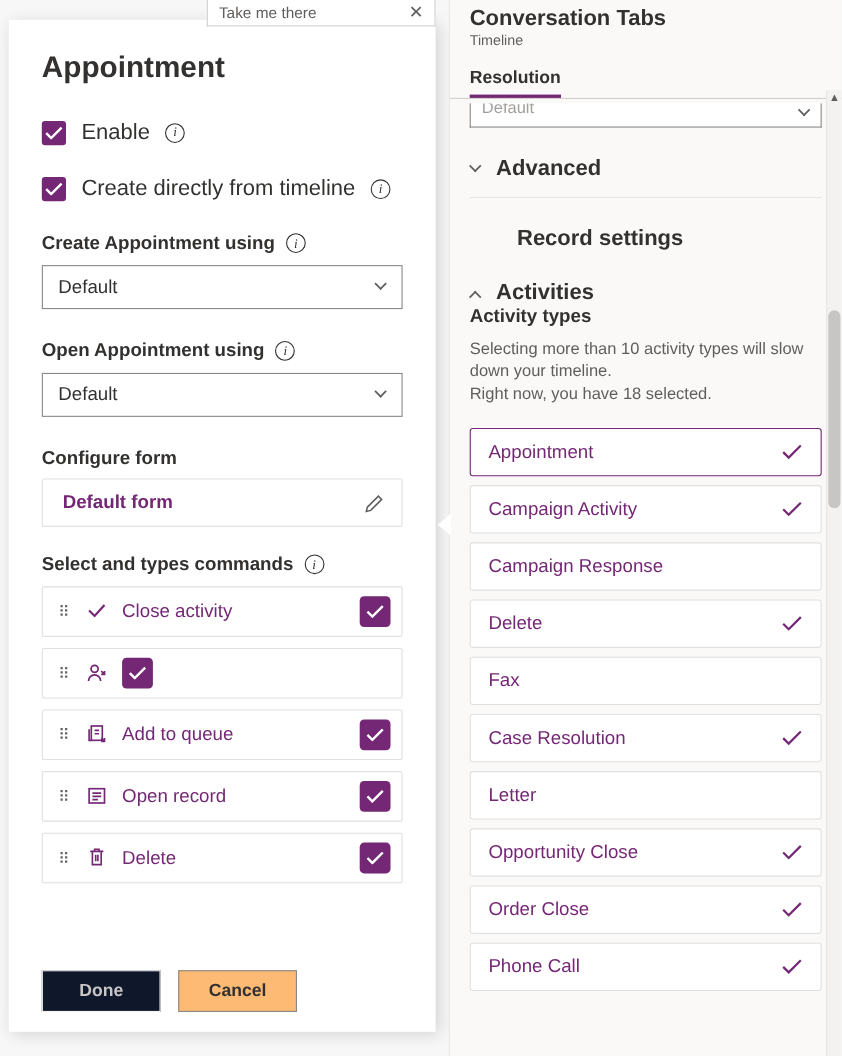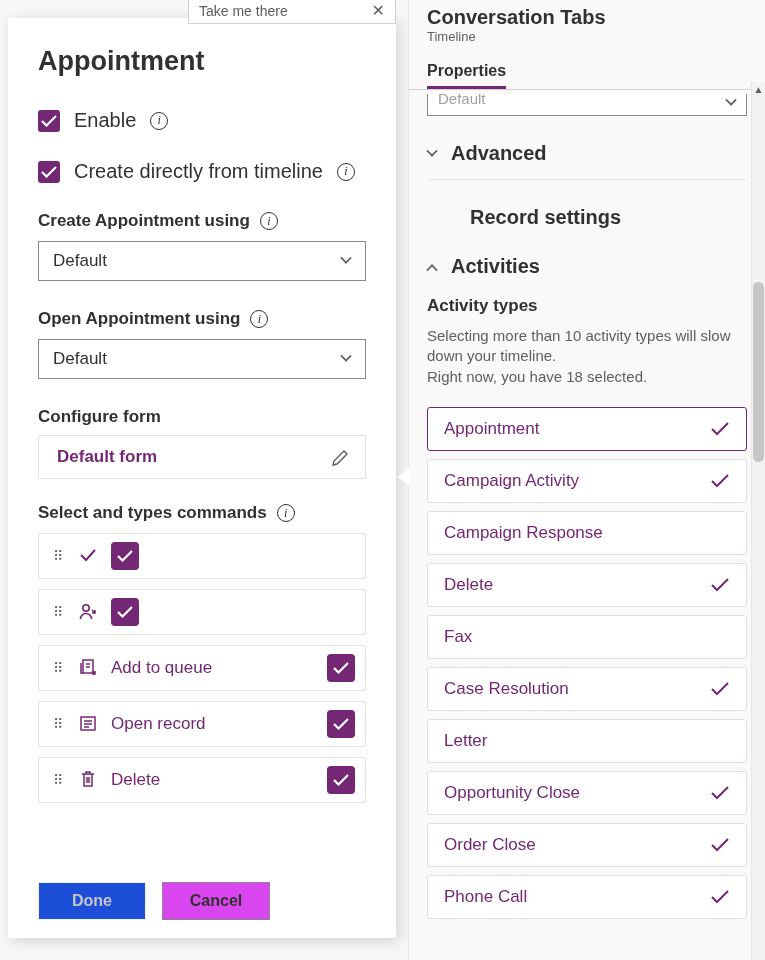--- a/index.html
+++ b/index.html
@@ -121,28 +121,28 @@
 
   .footer {
     display: flex;
     gap: 16px;
     padding-top: 16px;
   }
   .btn {
     height: 38px;
     width: 108px;
     border: 1px solid #8a8886;
-    background: #d946ef;
+    background: #fdba74;
     font-size: 16px;
     font-weight: 600;
     display: flex;
     align-items: center; justify-content: center;
   }
   .btn.disabled {
-    background: #1d4ed8;
+    background: #0f172a;
     color: #c8c6c4;
     border-color: #f3f2f1;
   }
 
   
   .right {
     position: absolute;
     left: 408px;
     top: 0;
     right: 0;
@@ -185,21 +185,21 @@
   }
   .sect-row {
     display: flex;
     align-items: center;
     gap: 14px;
     padding: 26px 0 14px 0;
     border-bottom: 1px solid #e7e7e7;
   }
   .sect-row.no-bd { border-bottom: none; }
   .sect-row h3 { font-size: 20px; font-weight: 600; }
-  .sect-sub { font-size: 17px; font-weight: 600; margin-top: 18px; margin-bottom: 10px; }
+  .sect-sub { font-size: 17px; font-weight: 600; margin-bottom: 10px; }
   .sect-note { font-size: 15px; color: #605e5c; line-height: 1.35; }
 
   .act-list { margin-top: 20px; display: flex; flex-direction: column; gap: 8px; }
   .act-item {
     border: 1px solid #e0e0e0;
     background: #fff;
     border-radius: 3px;
     height: 44px;
     display: flex;
     align-items: center;
@@ -342,20 +342,21 @@
     <span class="field-label">Select and types commands</span>
     <span class="info">i</span>
   </div>
 
   <div class="commands" id="commands">
       <div class="cmd-row">
         <div class="grip">⠿</div>
         <div class="cmd-icon"><svg width="20" height="20" viewBox="0 0 20 20">
             <path d="M3 10 L8 15 L17 5" stroke-width="2" fill="none"></path>
           </svg></div>
+        <div class="cmd-label">Close activity</div>
         <div class="cmd-chk">
           <svg class="check-svg" viewBox="0 0 16 12">
             <path d="M1 6 L5.5 10.5 L15 1" stroke="#fff" stroke-width="2.2" fill="none"></path>
           </svg>
         </div>
       </div>
       <div class="cmd-row">
         <div class="grip">⠿</div>
         <div class="cmd-icon"><svg width="20" height="20" viewBox="0 0 20 20">
             <circle cx="8" cy="7" r="3.2" fill="none" stroke-width="1.6"></circle>
@@ -425,21 +426,21 @@
 <div class="right">
   <div class="right-header">
     <div>
       <h2>Conversation Tabs</h2>
       <div class="sub">Timeline</div>
     </div>
 
   </div>
 
   <div class="tabs">
-    <span class="tab">Properties</span>
+    <span class="tab">Resolution</span>
   </div>
 
   <div class="right-body">
     <div class="select-small" style="overflow:hidden;height:22px;border-top:none;">
       <span style="margin-top:-12px;">Default</span>
       <span class="chev down small" style="color:#605e5c;margin-top:-10px"></span>
     </div>
 
     <div class="sect-row">
       <span class="chev down small" style="color:#605e5c"></span>

